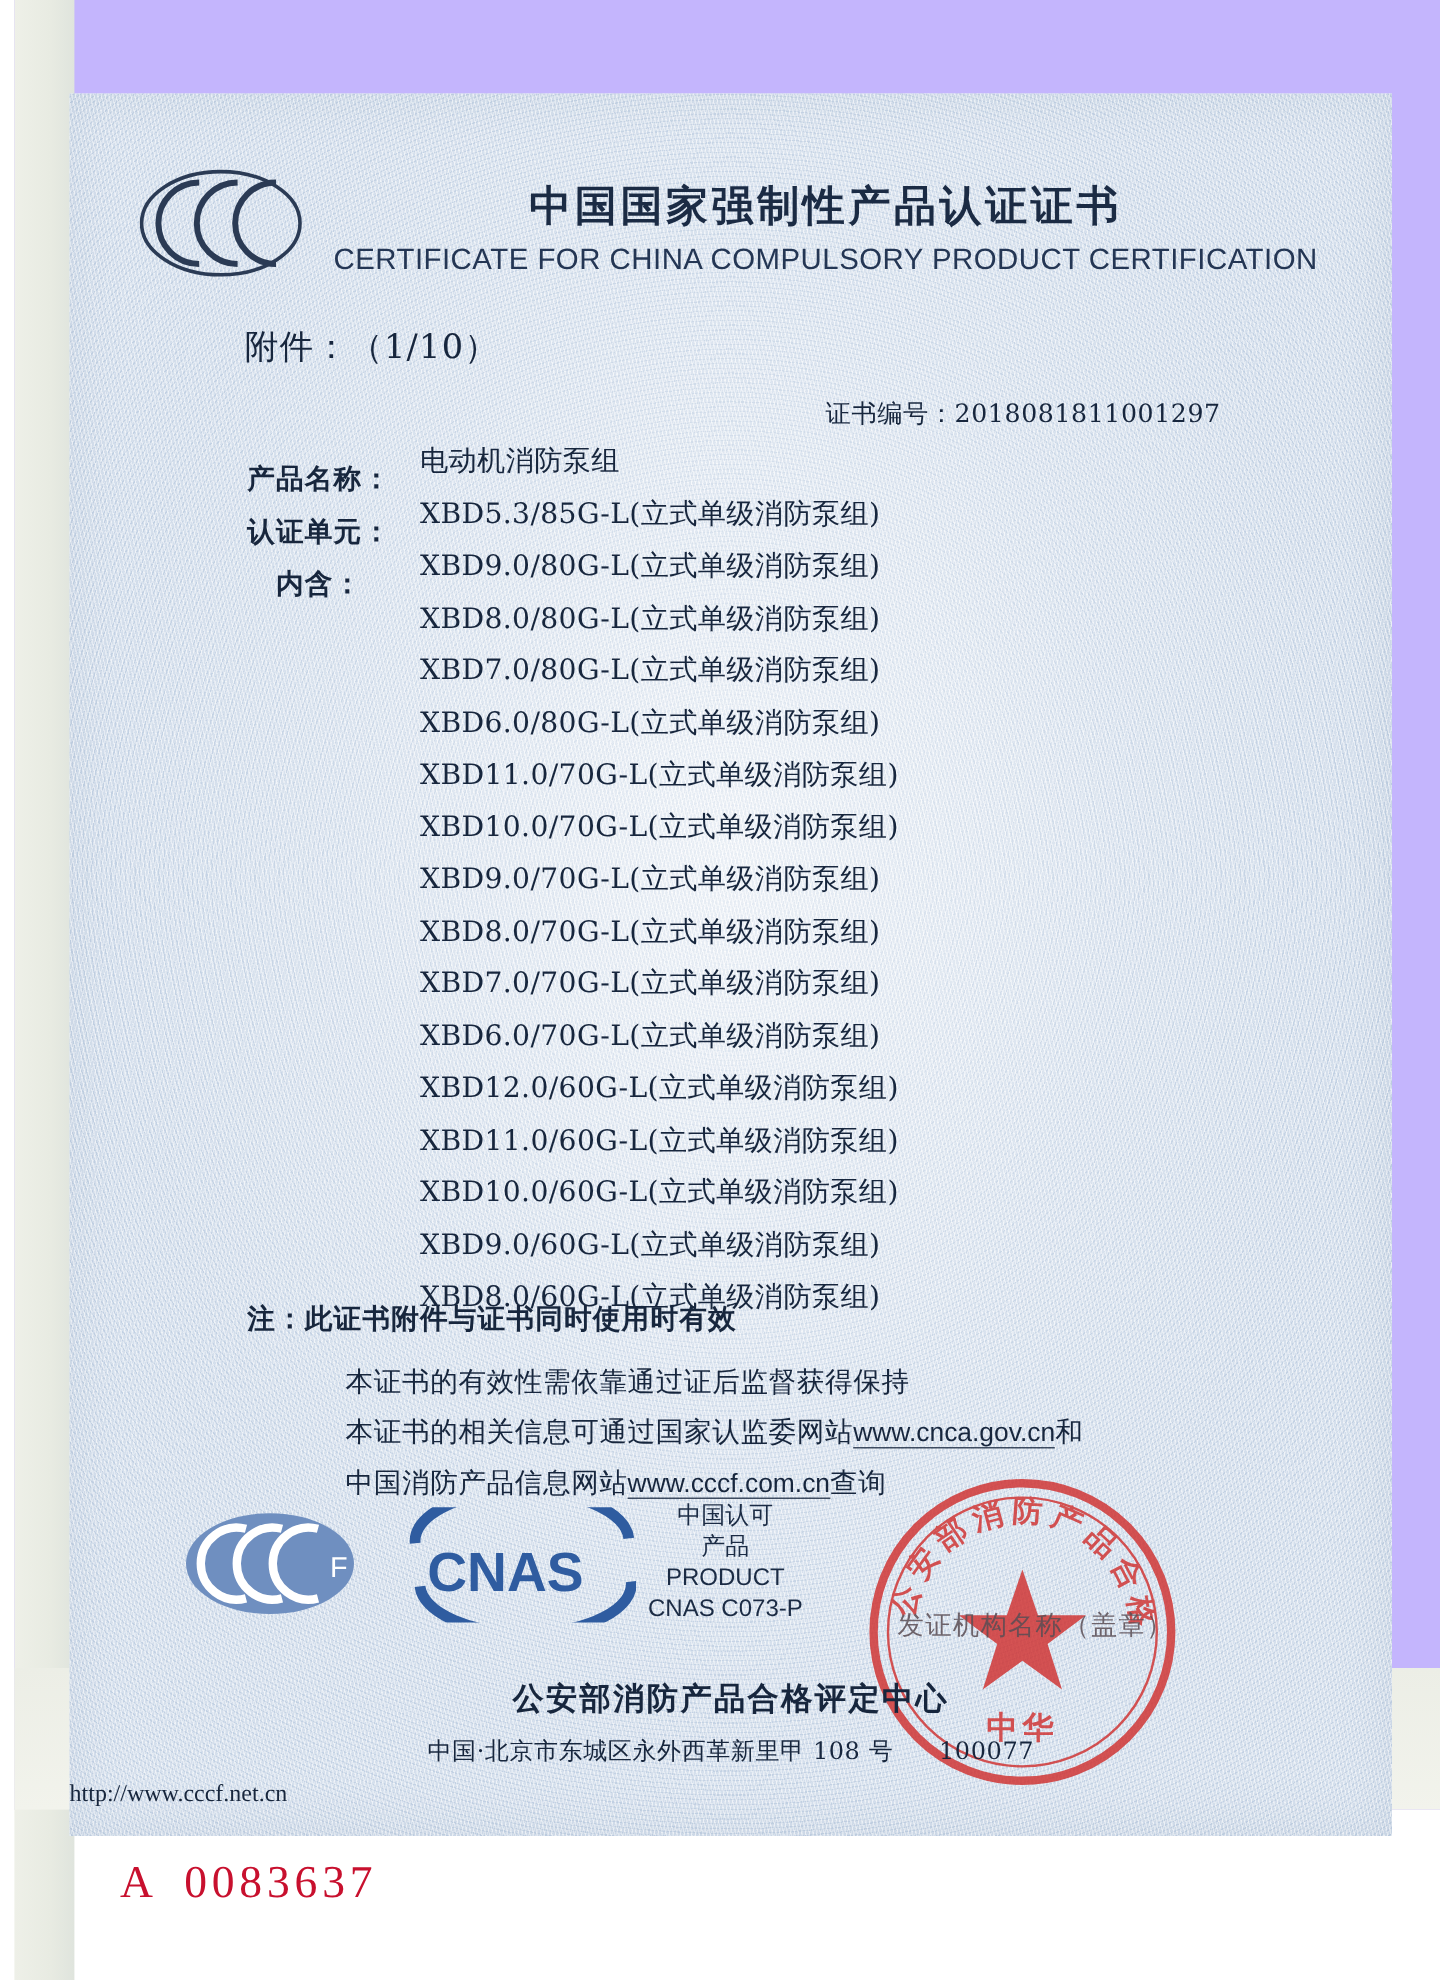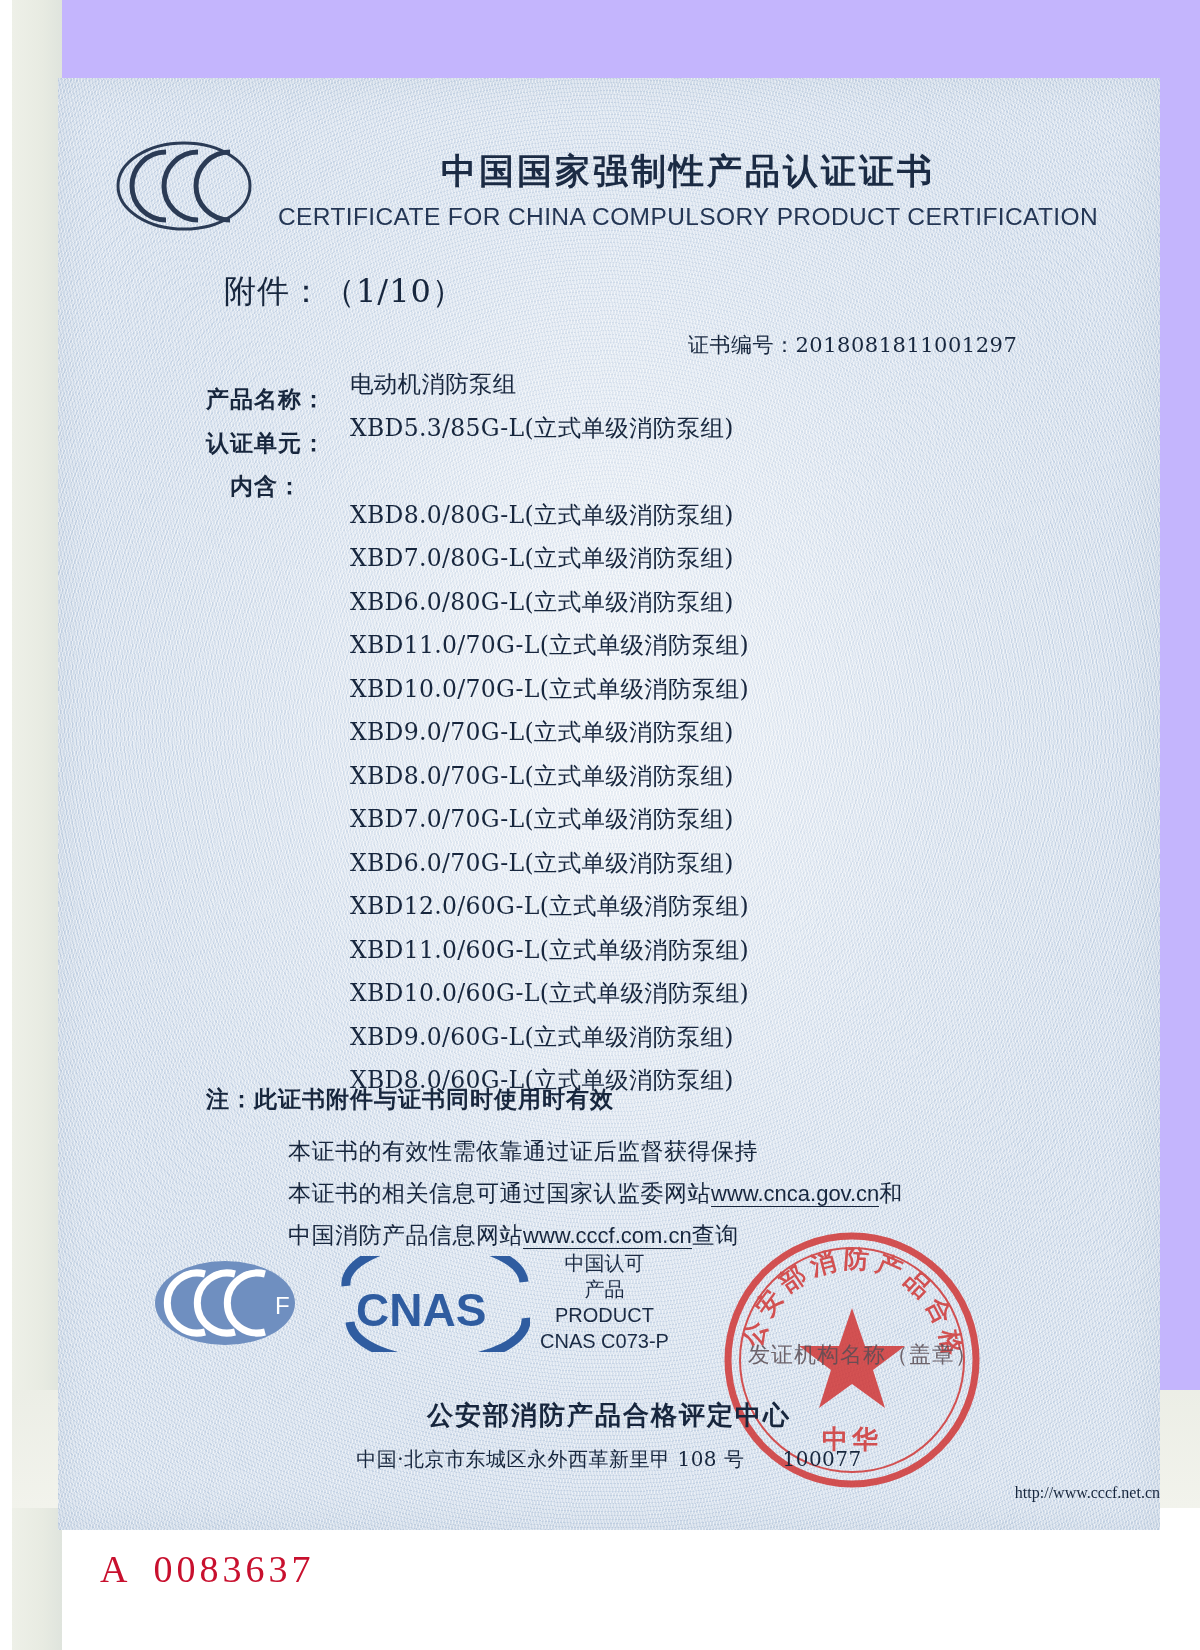--- a/index.html
+++ b/index.html
@@ -79,25 +79,24 @@
     text-align: center;
     font-size: 24.5px;
     letter-spacing: 0.4px;
     color: #243654;
     font-family: "Liberation Sans", sans-serif;
   }
 
   .annex {
     position: absolute;
     left: 146px; top: 192px;
-    font-size: 32px;
+    font-size: 28px;
     color: #17263d;
     font-family: "DejaVu Serif", serif;
     letter-spacing: 1px;
-    margin-left: 20px;
   }
   .cert-no {
     position: absolute;
     left: 630px; top: 253px;
     font-size: 21px;
     color: #17263d;
     font-family: "DejaVu Serif", serif;
     letter-spacing: 0.5px;
   }
 
@@ -221,22 +220,22 @@
     font-size: 20px;
     color: #17263d;
     font-family: "DejaVu Serif", serif;
     letter-spacing: 0.5px;
   }
   .footer-addr .zip { margin-left: 38px; }
   .footer-url {
     position: absolute;
     left: 0; top: 1406px;
     width: 1102px;
-    text-align: right;
-    font-size: 16px;
+    text-align: left;
+    font-size: 20px;
     color: #17263d;
     font-family: "Liberation Serif", serif;
   }
 
   
   .serial {
     position: absolute;
     left: 88px; top: 1547px;
     font-family: "Liberation Serif", serif;
     font-size: 38px;
@@ -279,20 +278,21 @@
         <div class="row">
           <span class="label">产品名称：</span>
           <span class="value">电动机消防泵组</span>
         </div>
         <div class="row">
           <span class="label">认证单元：</span>
           <span class="value">XBD5.3/85G-L(立式单级消防泵组)</span>
         </div>
         <div class="row">
           <span class="label indent">内含：</span>
+          <span class="value">XBD9.0/80G-L(立式单级消防泵组)</span>
         </div>
         <div class="row">
           <span class="label"></span>
           <span class="value">XBD8.0/80G-L(立式单级消防泵组)</span>
         </div>
         <div class="row">
           <span class="label"></span>
           <span class="value">XBD7.0/80G-L(立式单级消防泵组)</span>
         </div>
         <div class="row">

